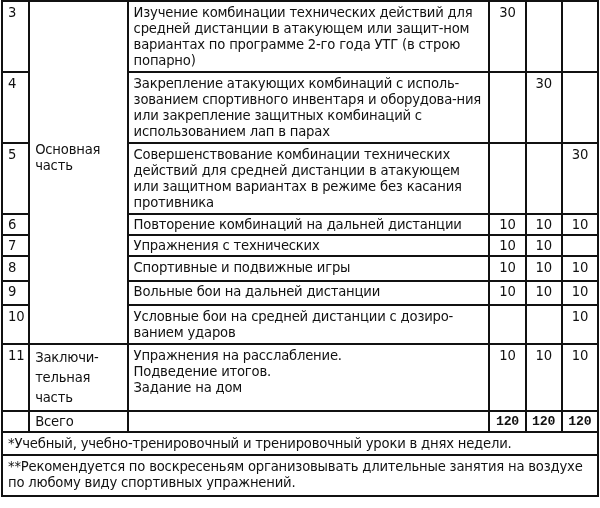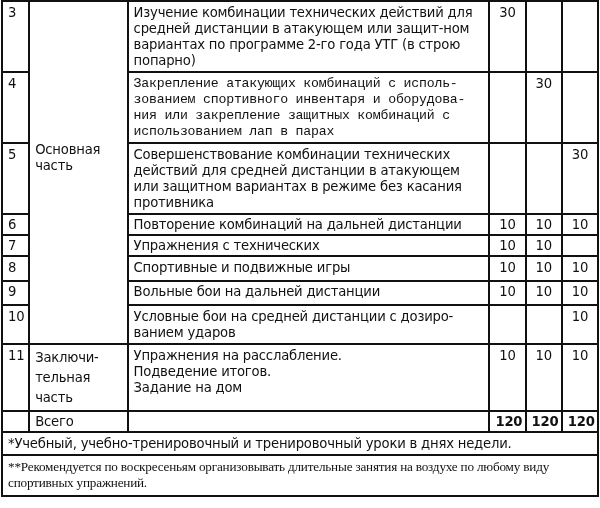--- a/index.html
+++ b/index.html
@@ -5,21 +5,21 @@
   html, body { margin:0; padding:0; background:#ffffff; }
   body { width:600px; height:508px; overflow:hidden; font-family:"DejaVu Sans", sans-serif; color:#111; }
   table.plan { border-collapse:collapse; width:598px; margin:0 0 0 1px; table-layout:fixed; font-size:13.2px; line-height:16px; letter-spacing:-0.2px; }
   table.plan td { border:2px solid #111; padding:3px 5px 2px 5px; vertical-align:top; }
   col.c-num { width:27px; }
   col.c-part { width:98px; }
   col.c-desc { width:360px; }
   col.c-v { width:36px; }
   td.num { padding-left:4px; }
   td.val { text-align:center; padding-left:2px; padding-right:2px;border-radius:13px; }
-  td.total { font-weight:bold; }
+  td.total { font-weight:bold;font-family:Liberation Mono, monospace; }
   td.note { padding-top:2px; padding-bottom:2px; }
   .part-label { display:block; margin-top:20px; }
   tr.short td { padding-top:2px; padding-bottom:1px; }
 </style>
 </head>
 <body>
 
 <table class="plan">
   <colgroup>
     <col class="c-num">
@@ -35,21 +35,21 @@
       <td rowspan="8" style="vertical-align:middle; padding-bottom:53px;">
         <span class="part-label">Основная часть</span>
       </td>
       <td style="height:64px;">Изучение комбинации технических действий для средней дистанции в атакующем или защит-ном вариантах по программе 2-го года УТГ (в строю попарно)</td>
       <td class="val">30</td>
       <td class="val"></td>
       <td class="val"></td>
     </tr>
     <tr>
       <td class="num">4</td>
-      <td style="height:64px;font-family:Liberation Mono, monospace;">Закрепление атакующих комбинаций с исполь-зованием спортивного инвентаря и оборудова-ния или закрепление защитных комбинаций с использованием лап в парах</td>
+      <td style="height:64px;">Закрепление атакующих комбинаций с исполь-зованием спортивного инвентаря и оборудова-ния или закрепление защитных комбинаций с использованием лап в парах</td>
       <td class="val"></td>
       <td class="val">30</td>
       <td class="val"></td>
     </tr>
     <tr>
       <td class="num">5</td>
       <td style="height:64px;">Совершенствование комбинации технических действий для средней дистанции в атакующем или защитном вариантах в режиме без касания противника</td>
       <td class="val"></td>
       <td class="val"></td>
       <td class="val">30</td>
@@ -108,16 +108,16 @@
       <td>Всего</td>
       <td></td>
       <td class="val total">120</td>
       <td class="val total">120</td>
       <td class="val total">120</td>
     </tr>
     <tr>
       <td class="note" colspan="6">*Учебный, учебно-тренировочный и тренировочный уроки в днях недели.</td>
     </tr>
     <tr>
-      <td class="note" colspan="6" style="padding-bottom:4px;font-family:Liberation Serif, serif;">**Рекомендуется по воскресеньям организовывать длительные занятия на воздухе по любому виду спортивных упражнений.</td>
+      <td class="note" colspan="6" style="padding-bottom:4px;">**Рекомендуется по воскресеньям организовывать длительные занятия на воздухе по любому виду спортивных упражнений.</td>
     </tr>
   </tbody>
 </table>
 
 </body></html>

